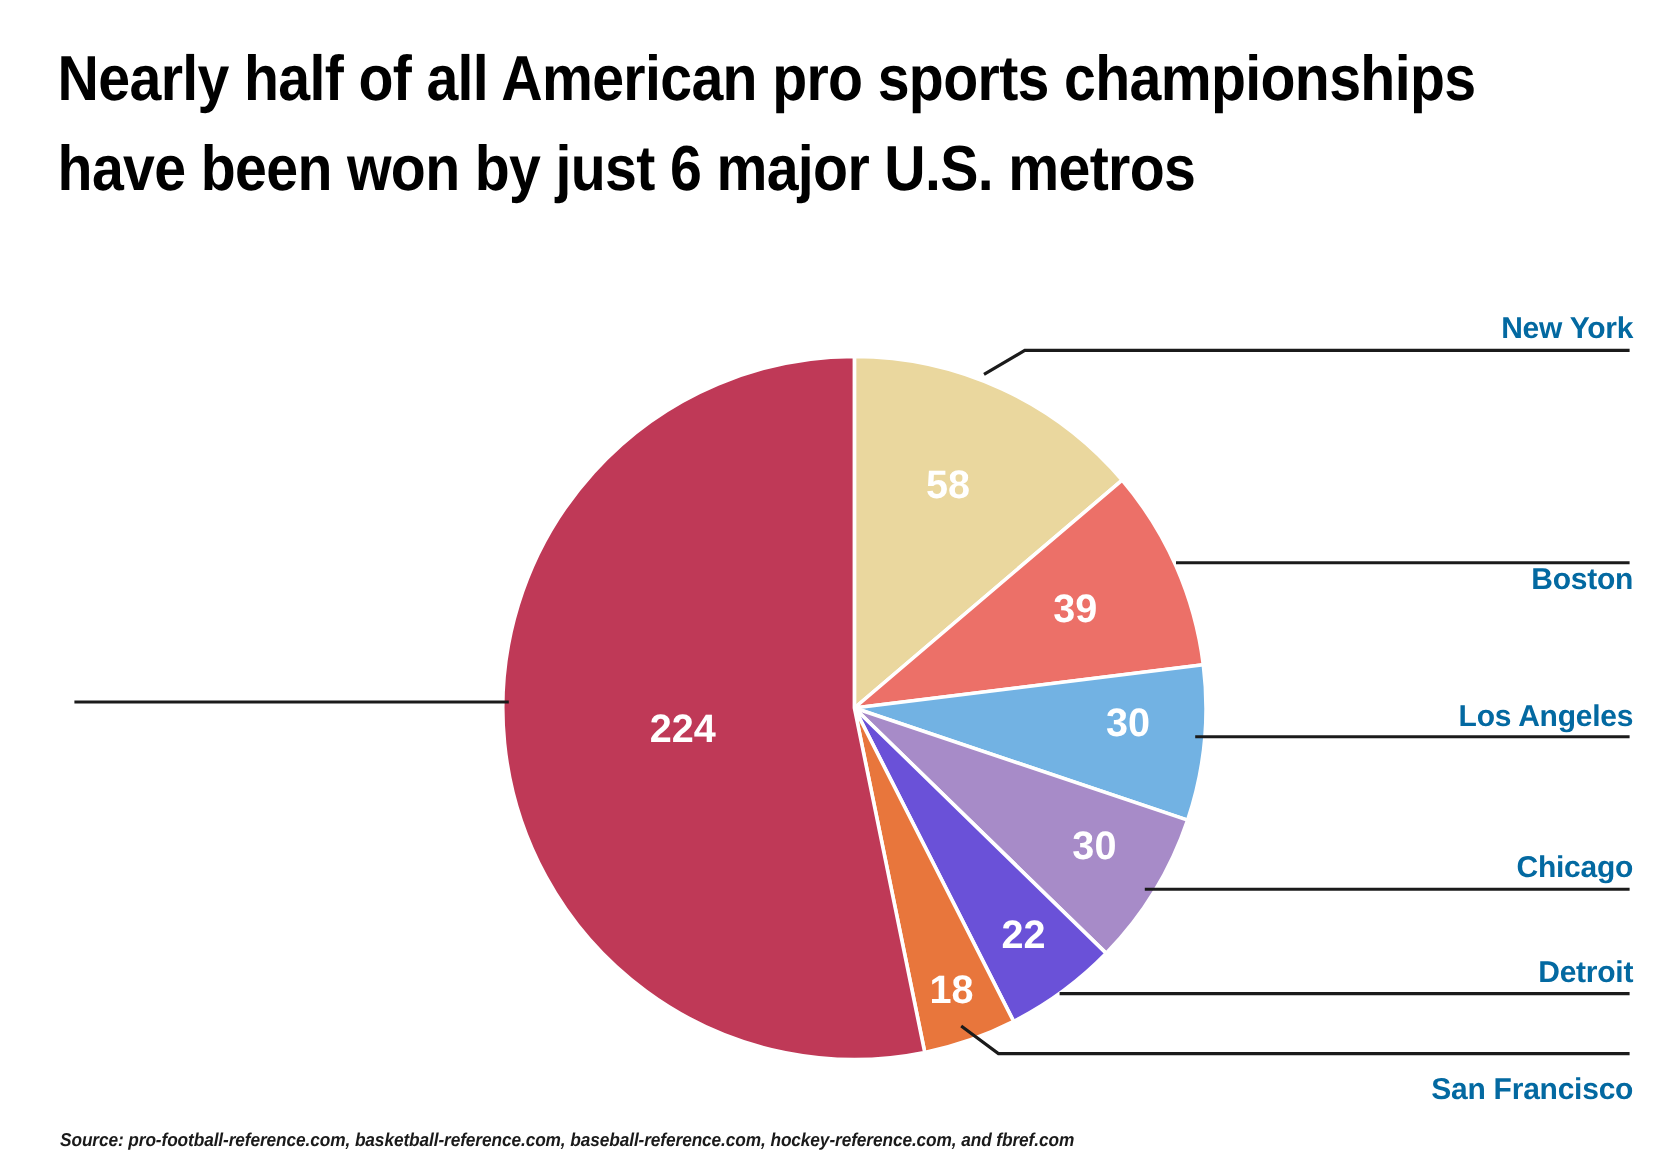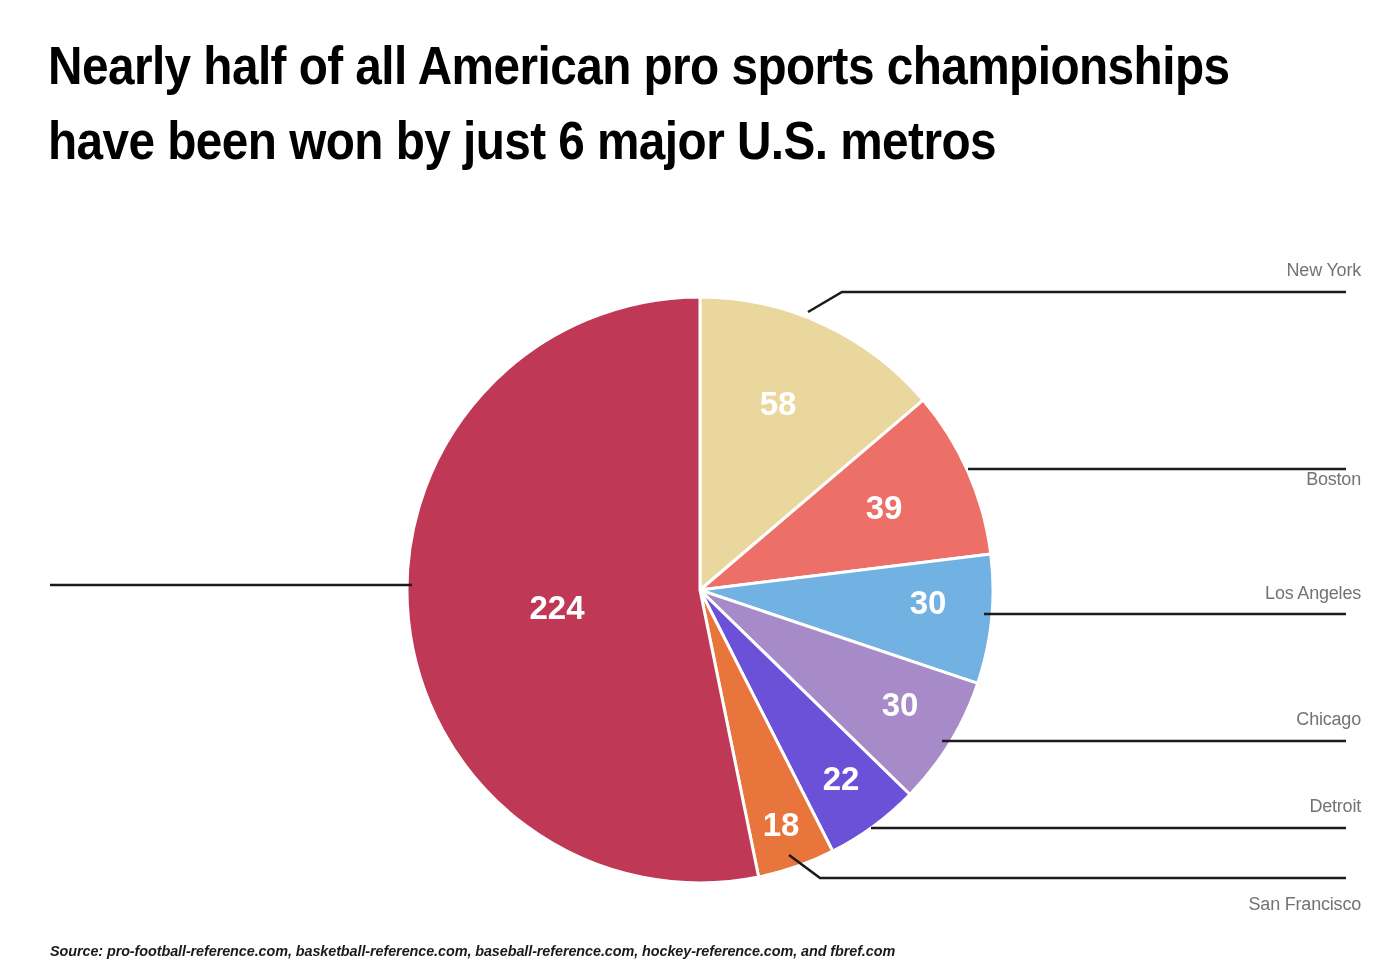--- a/index.html
+++ b/index.html
@@ -50,21 +50,21 @@
     letter-spacing: -0.1px;
     color: #1a1a1a;
     transform: scaleX(0.93);
     transform-origin: left top;
     white-space: nowrap;
   }
 
   
   #plot {
     position: absolute;
-    left: 0;
+    left: 12px;
     top: 0;
     width: 1298px;
     height: 974px;
   }
   #plot svg {
     display: block;
   }
 
   .slice-path {
     stroke: #ffffff;
@@ -82,24 +82,24 @@
   .leader-line {
     stroke: #1b1b1b;
     stroke-width: 2.6;
     fill: none;
   }
 
   
   .callout {
     position: absolute;
     font-family: "Liberation Sans", sans-serif;
-    font-weight: 400;
-    font-size: 18px;
+    font-weight: 700;
+    font-size: 25px;
     letter-spacing: -0.2px;
-    color: #737373;
+    color: #0369a1;
     white-space: nowrap;
   }
   .callout.right {
     right: 52px;
     text-align: right;
   }
   .callout.left {
     left: 50px;
     text-align: left;
   }

